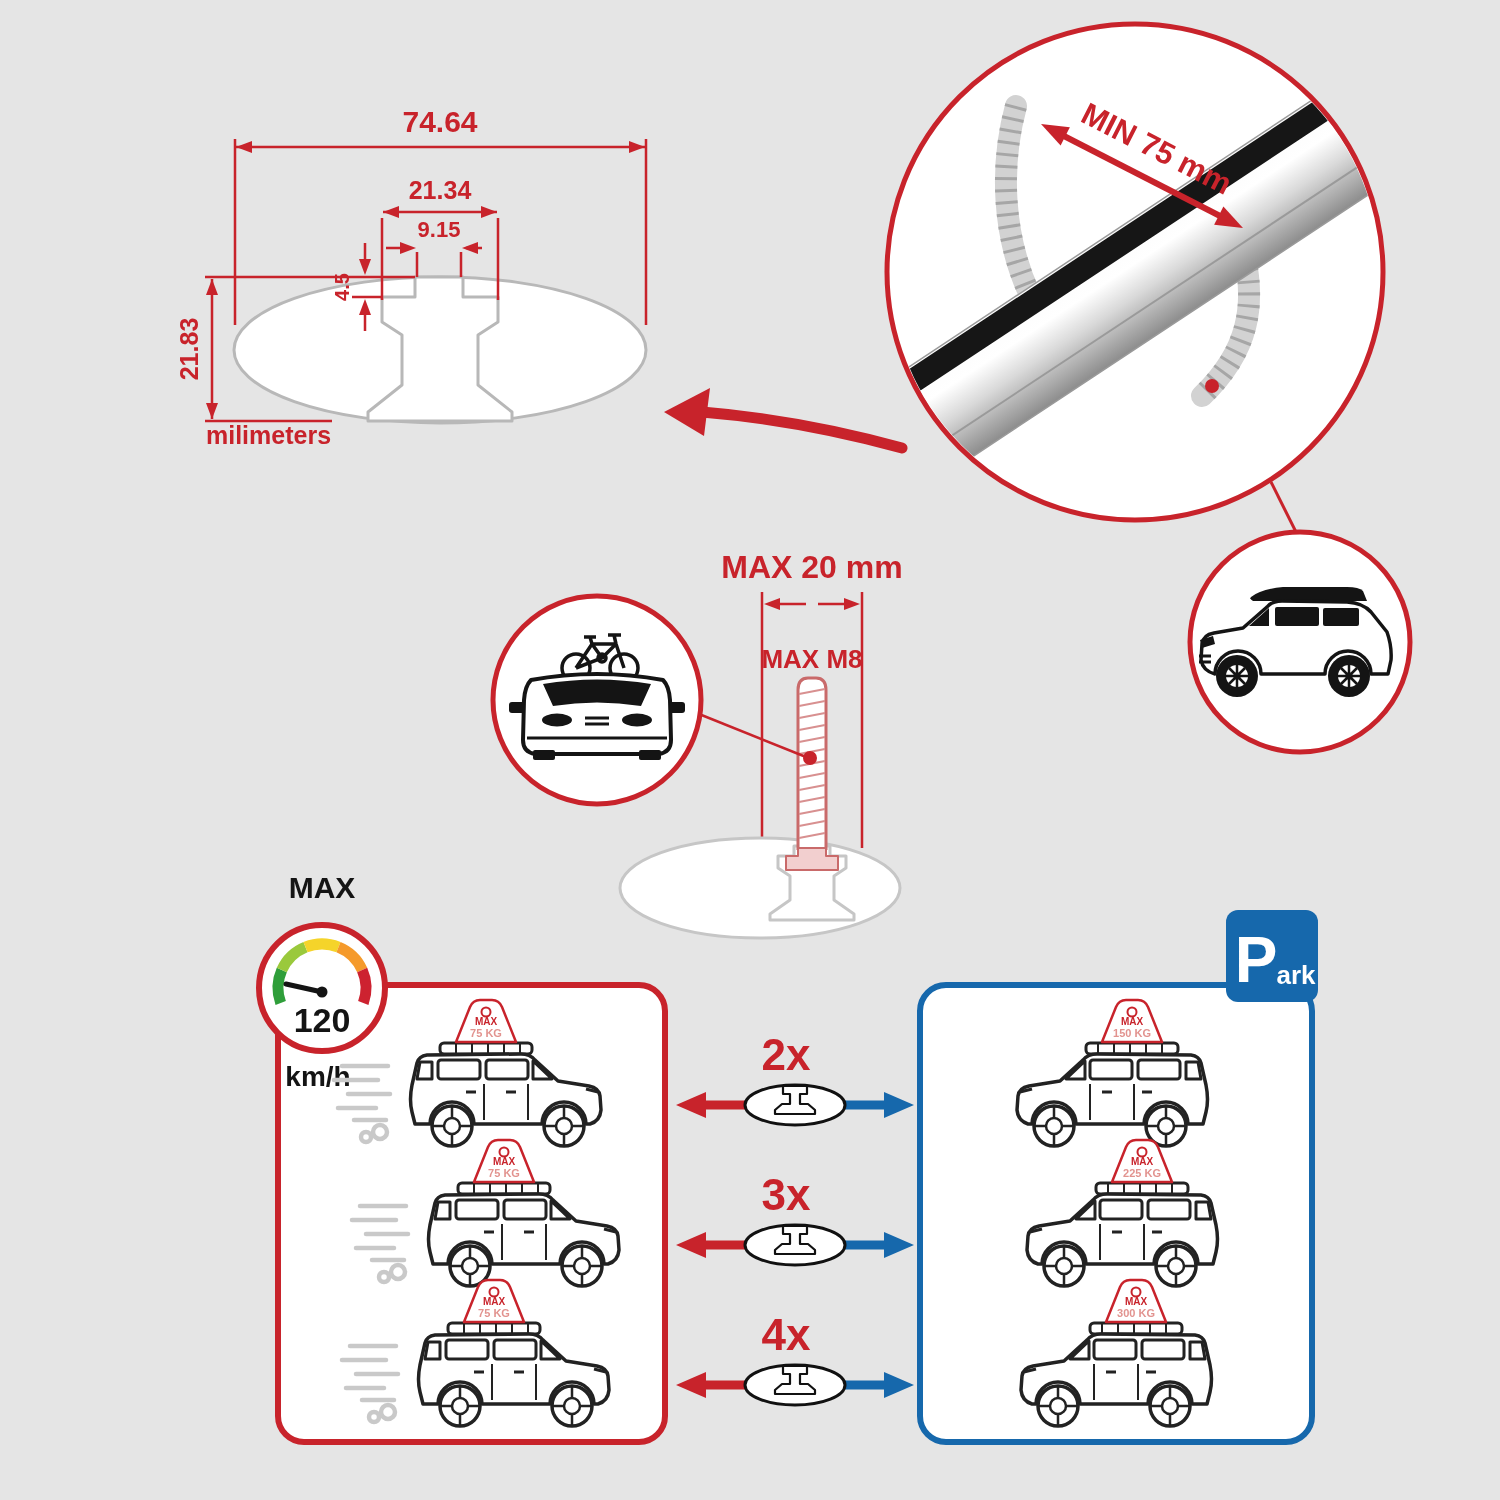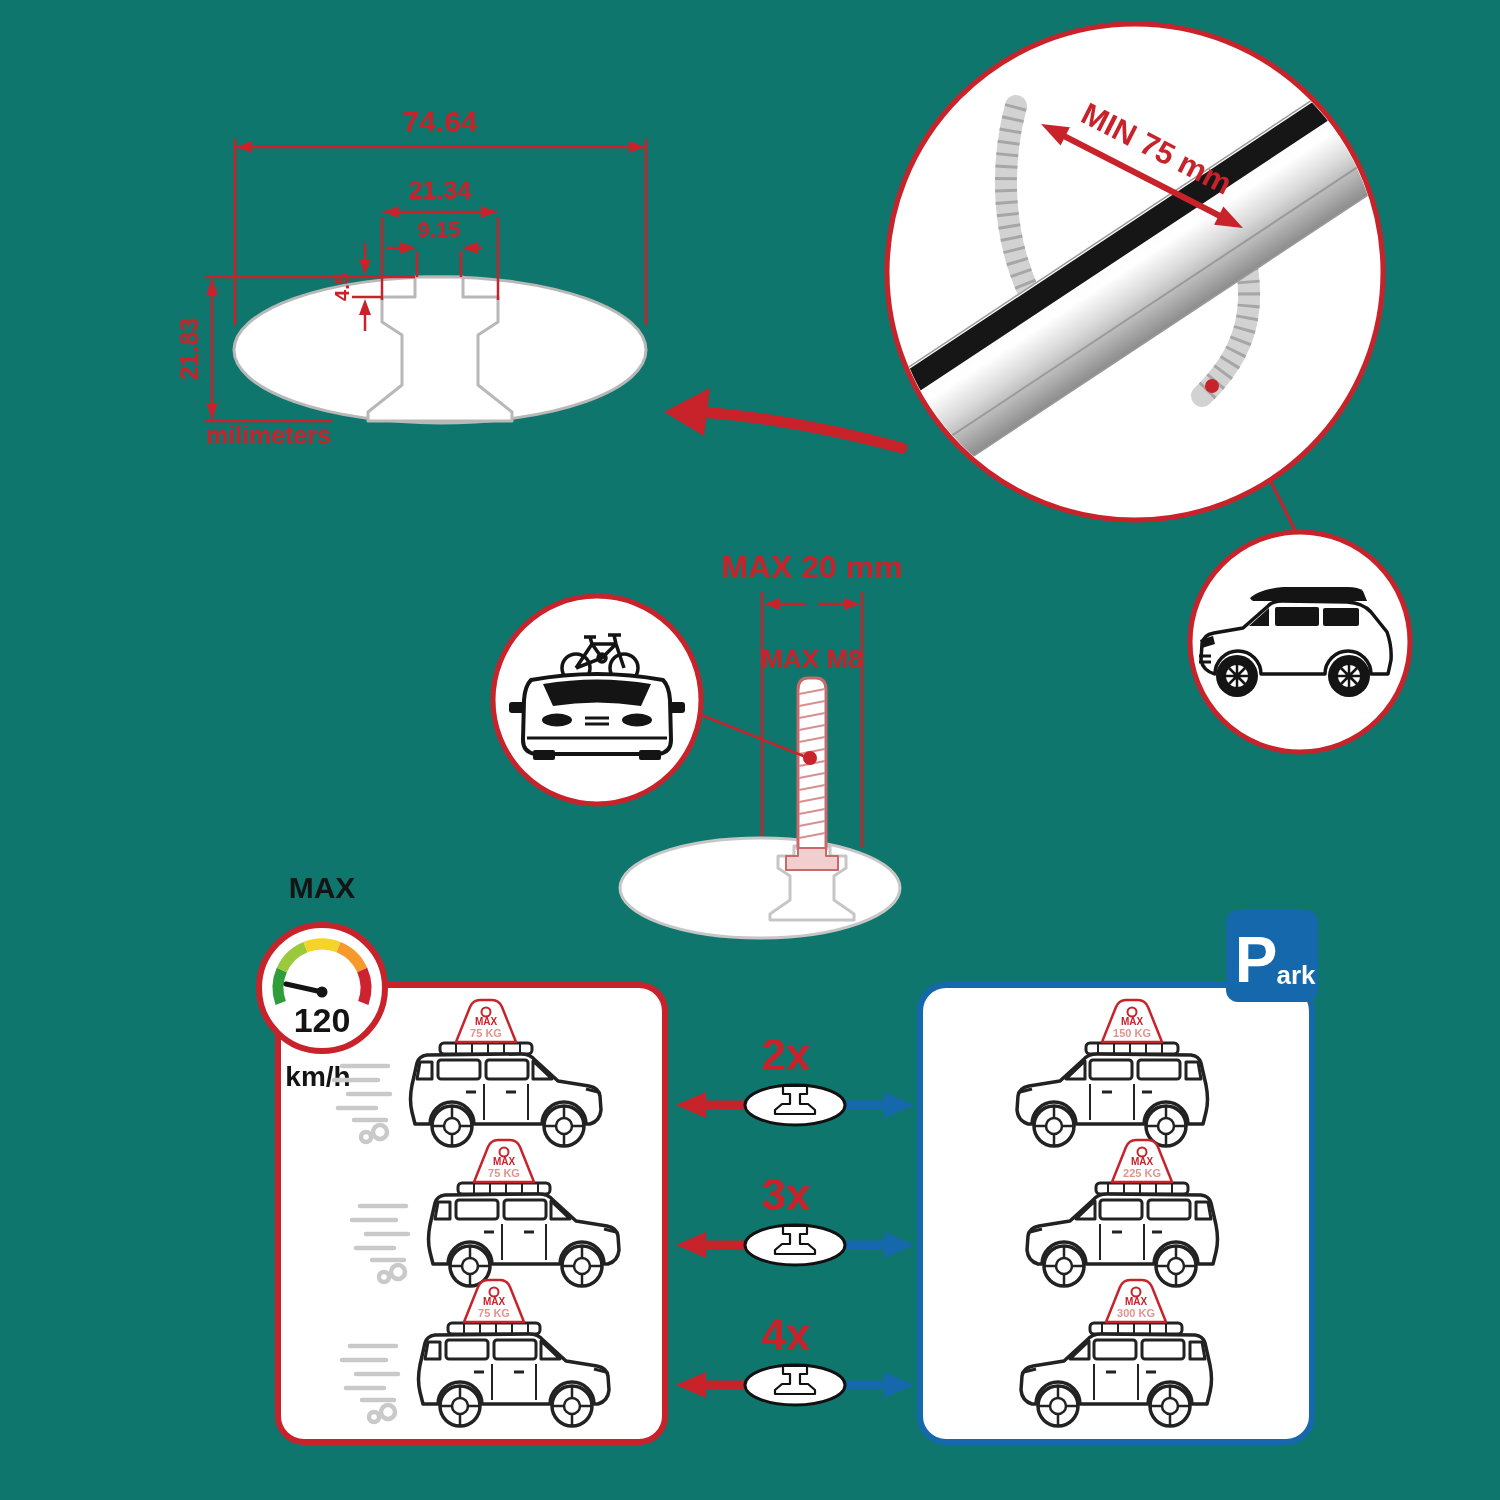--- a/index.html
+++ b/index.html
@@ -1,16 +1,16 @@
 <!DOCTYPE html>
 <html><head>
 <meta charset="utf-8">
 <style>
   html,body{margin:0;padding:0;background:#ffffff;}
-  .stage{width:1500px;height:1500px;position:relative;background:#0f766e;}
+  .stage{width:1500px;height:1500px;position:relative;background:#e5e5e5;}
   svg{display:block;}
   text{font-family:"Liberation Sans", sans-serif;}
   .dim{fill:#c8232b;font-weight:bold;}
   .dim30{font-size:30px;} .dim25{font-size:25px;} .dim22{font-size:22px;} .dim20{font-size:20px;}
   .redlbl{fill:#c8232b;font-weight:bold;}
   .blk{fill:#141414;font-weight:bold;}
   .tag-max{font-size:10px;font-weight:bold;fill:#c8232b;text-anchor:middle;}
   .tag-load{font-size:11px;font-weight:bold;fill:#e2938f;text-anchor:middle;}
   .mult{font-size:44px;font-weight:bold;fill:#c8232b;text-anchor:middle;}
   .white{fill:#ffffff;font-weight:bold;}

